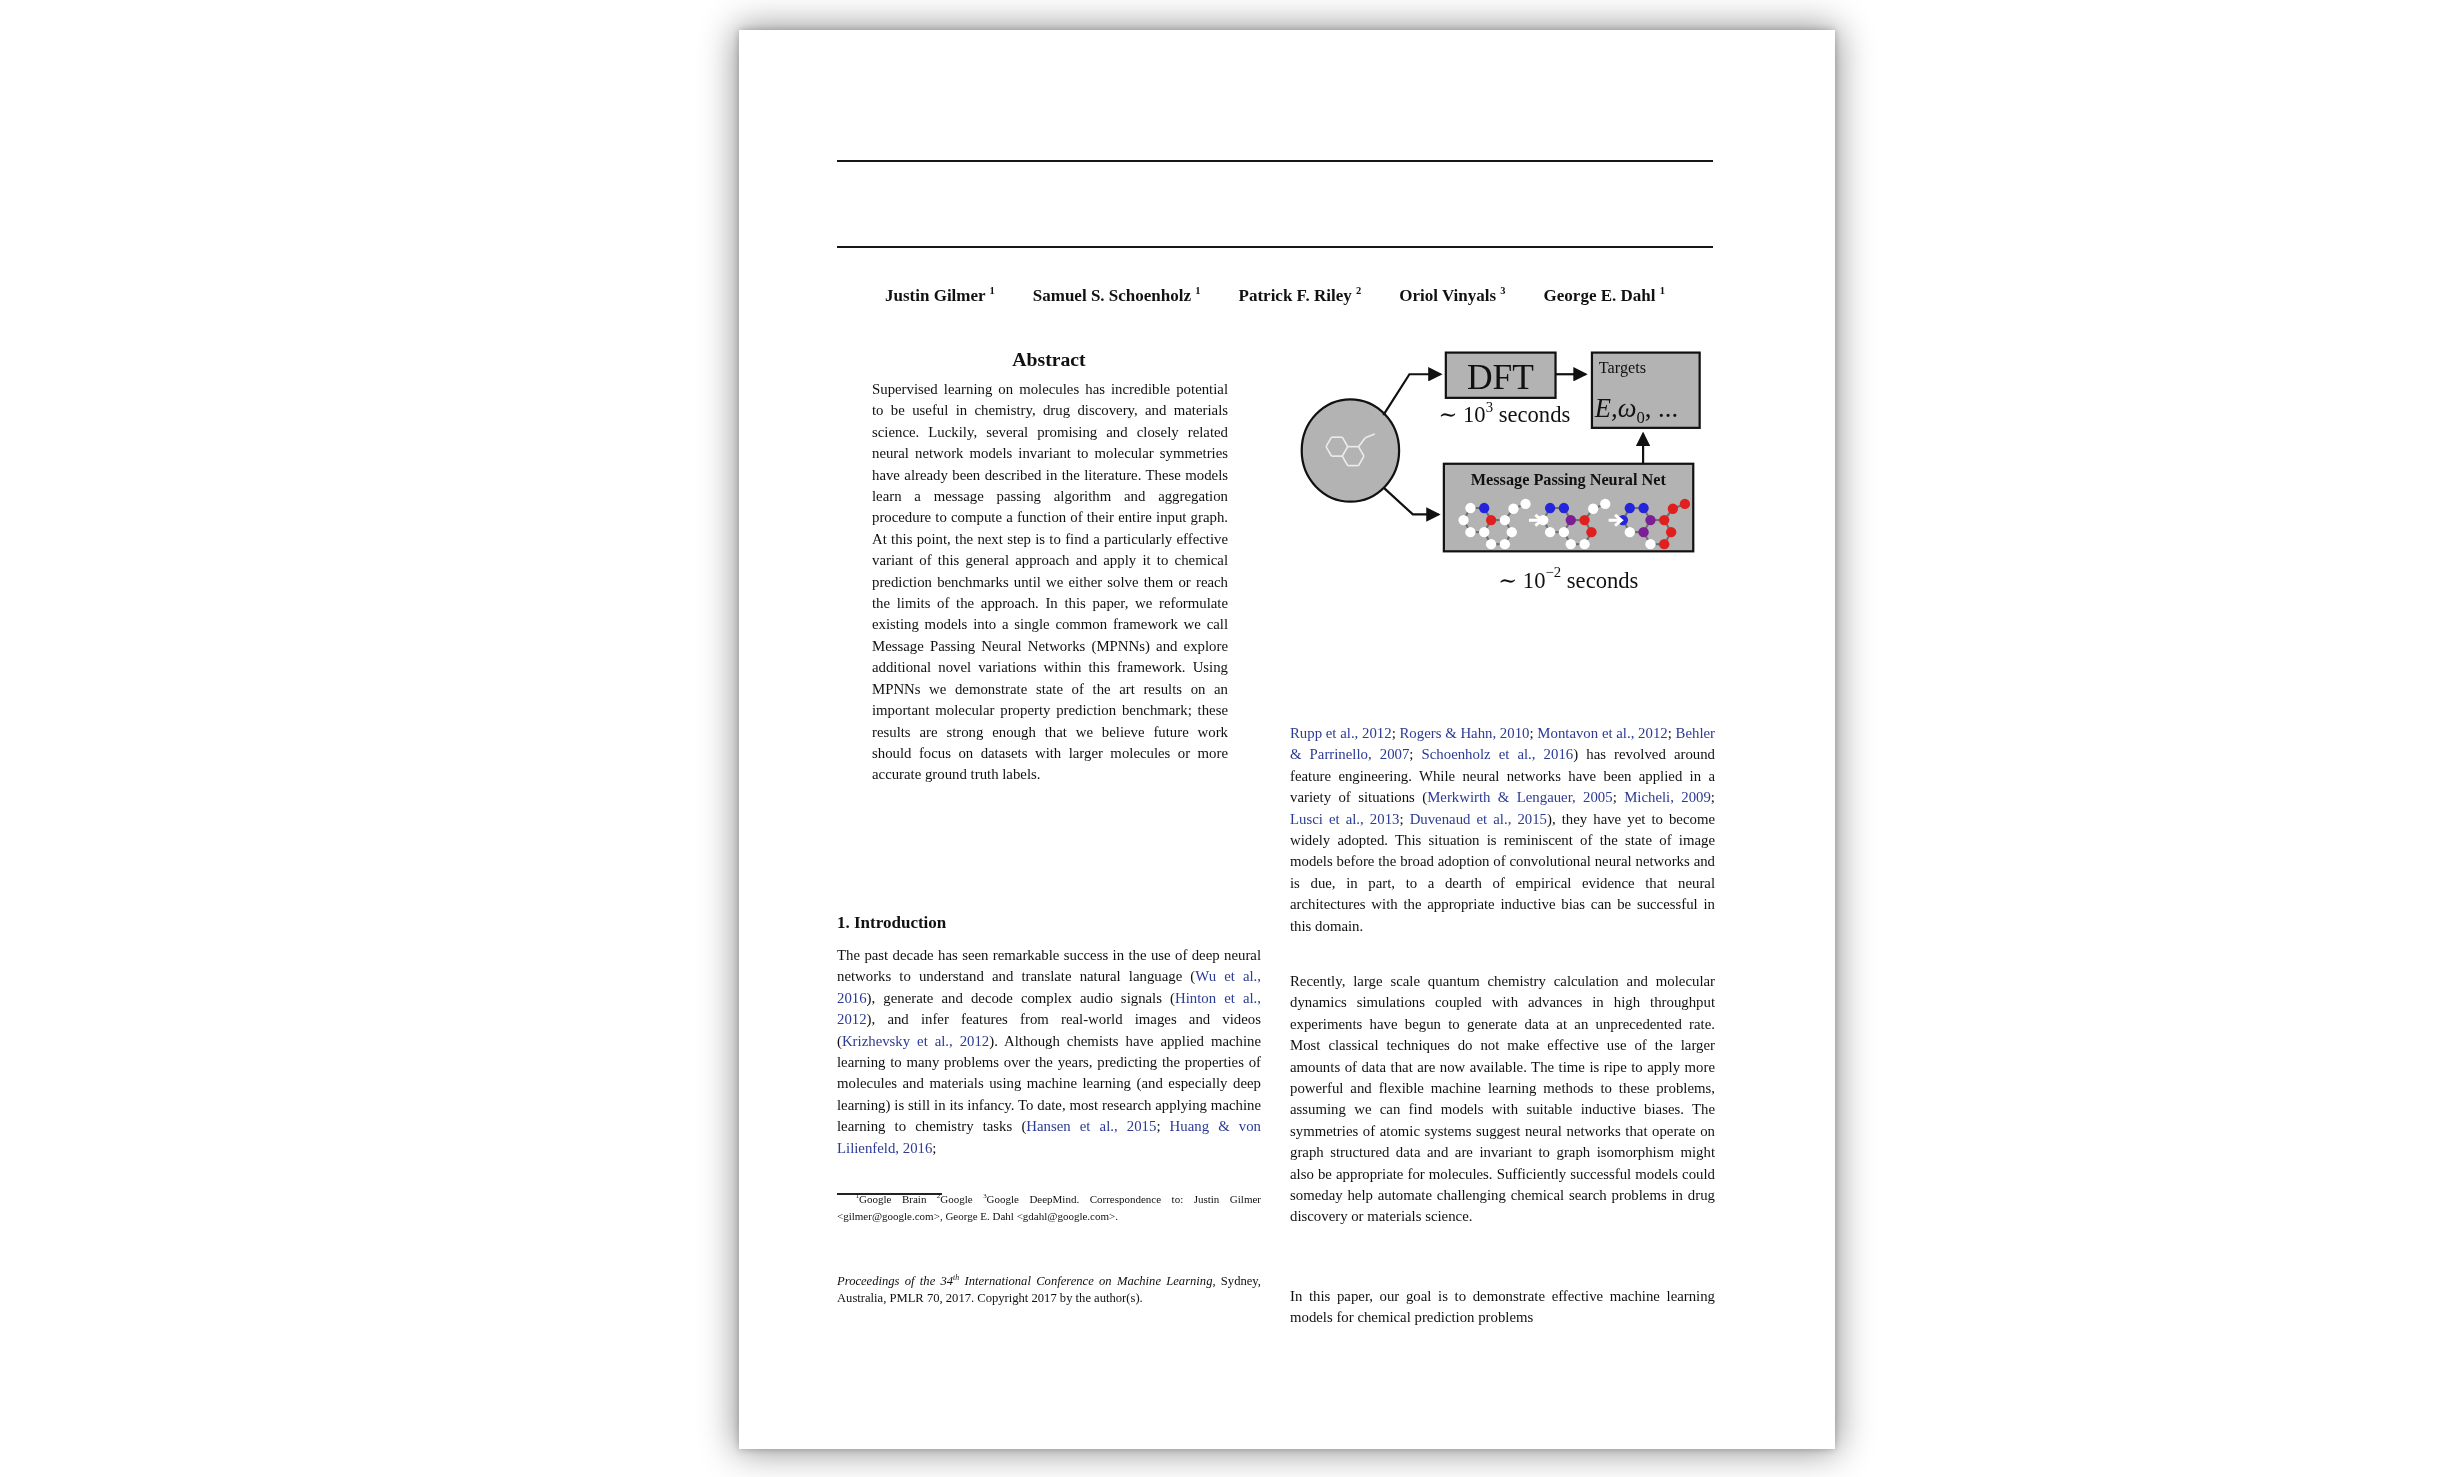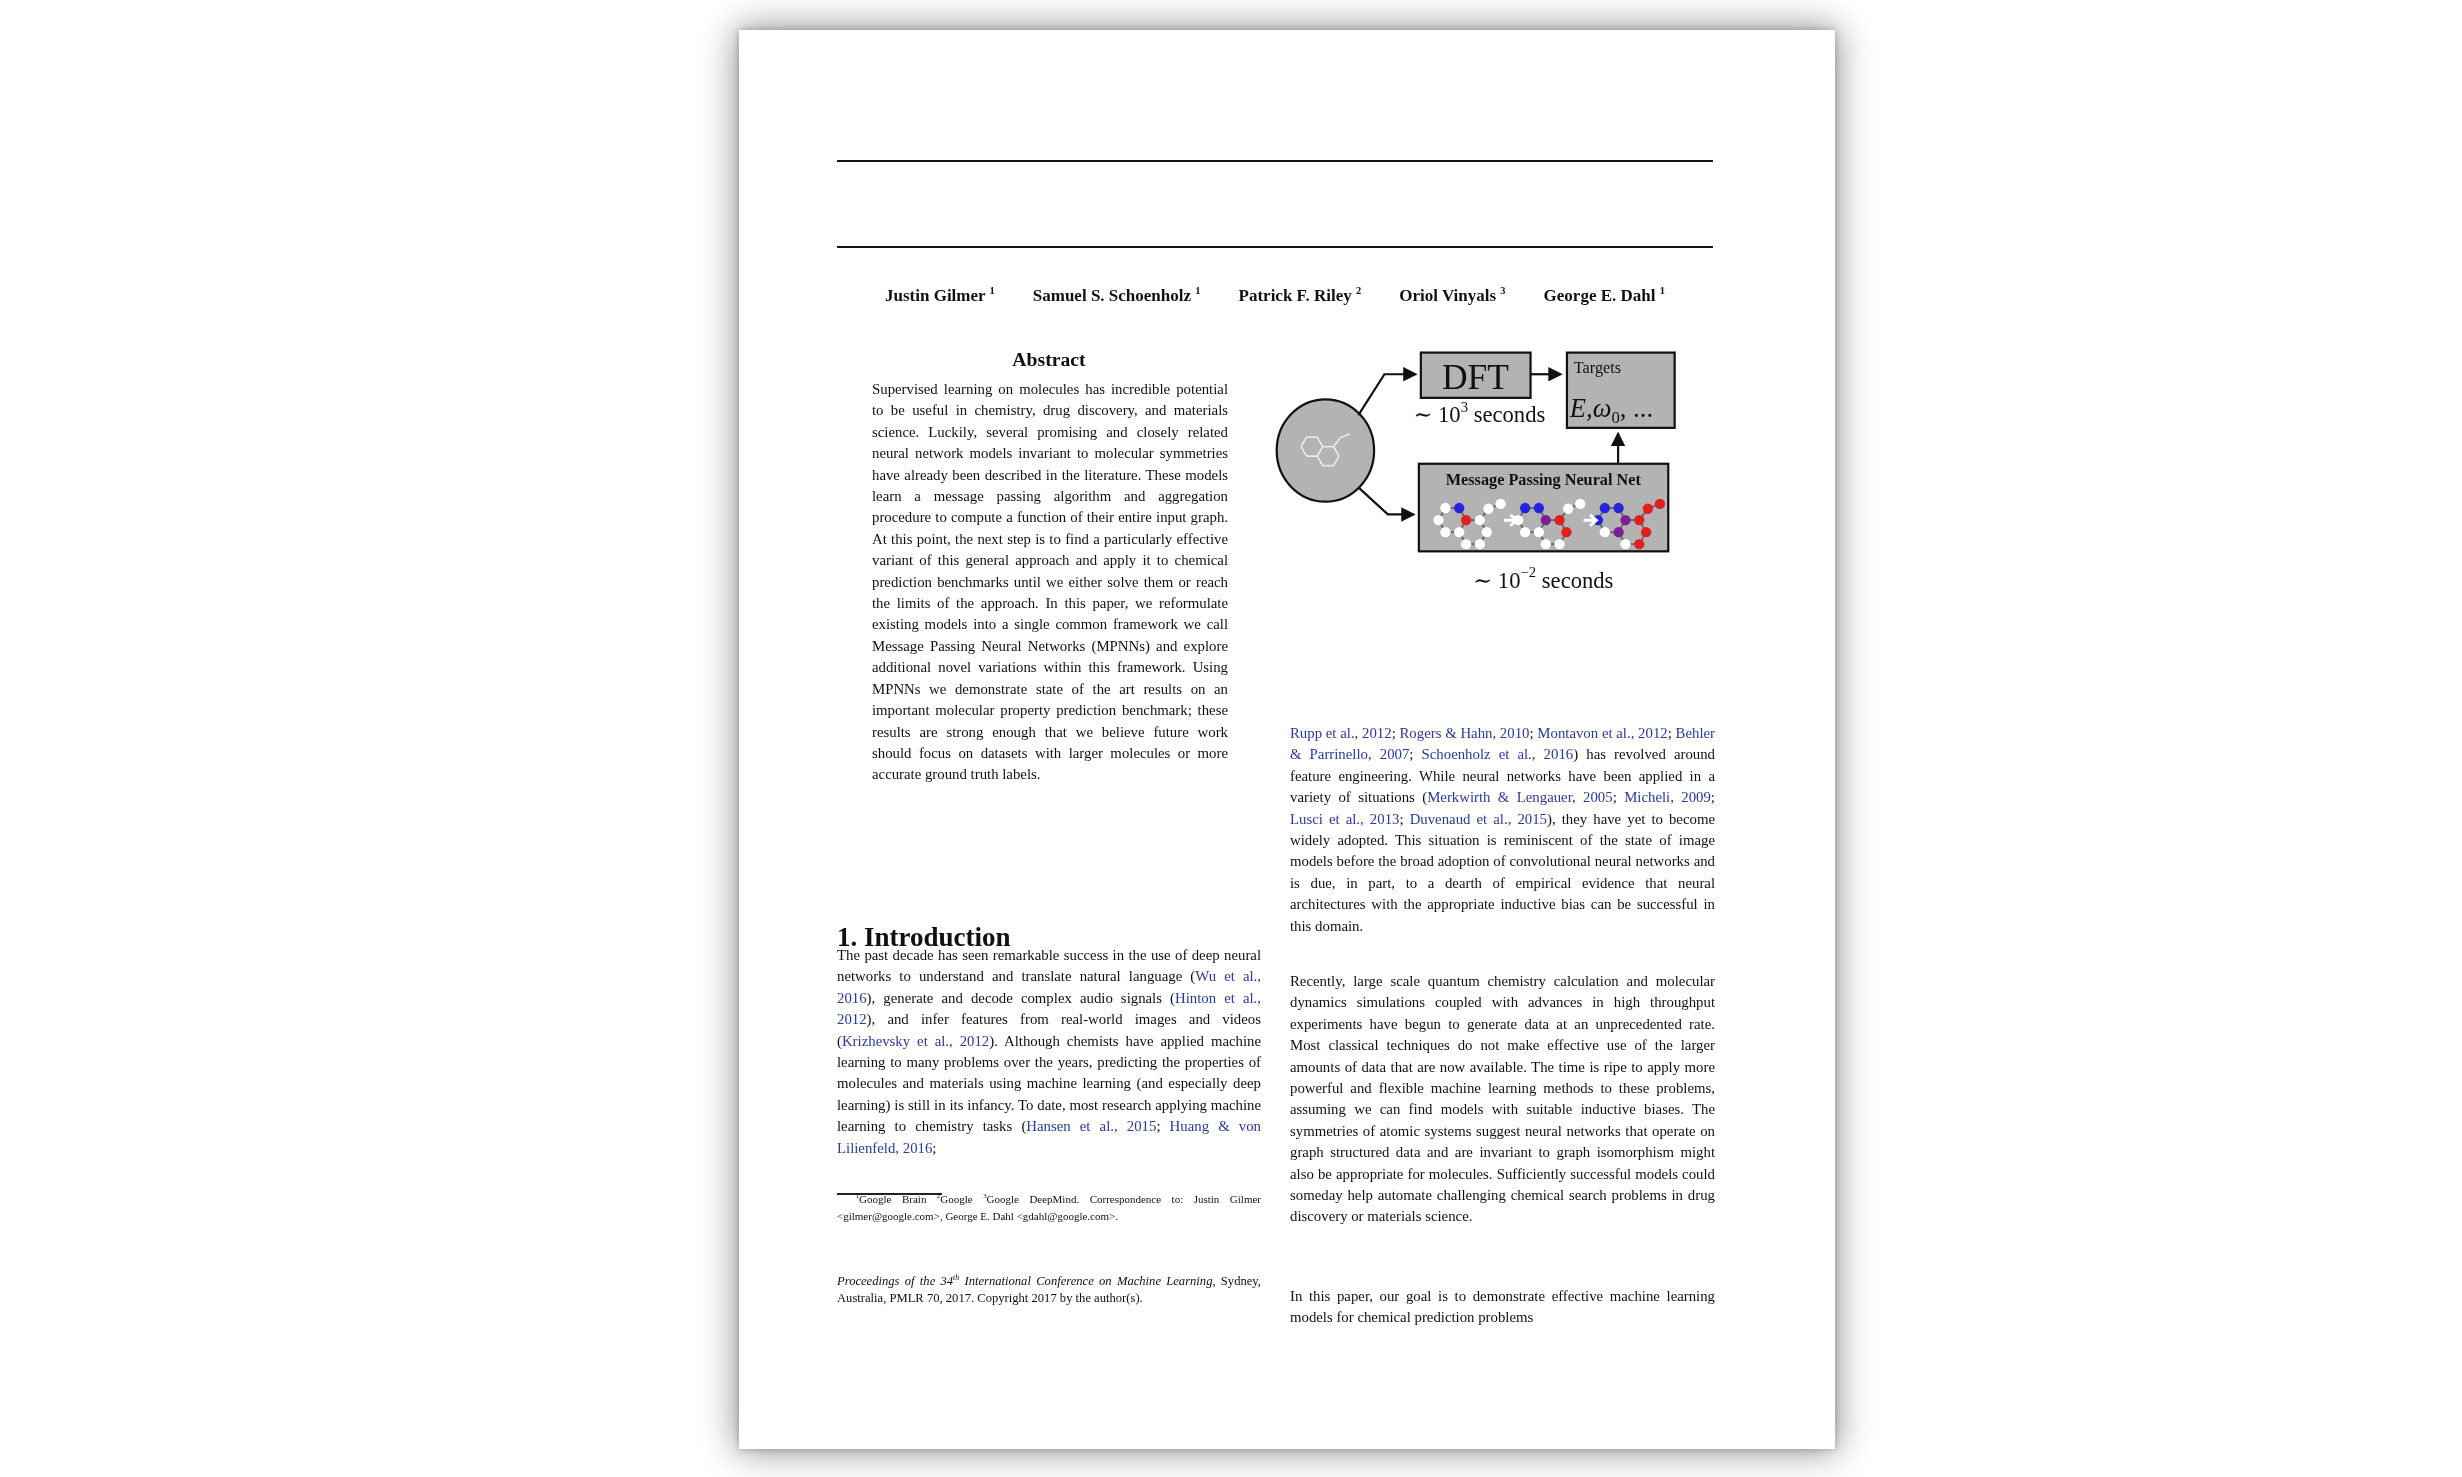--- a/index.html
+++ b/index.html
@@ -22,26 +22,26 @@
            font-size:17px;font-weight:bold;white-space:nowrap;}
   .authors .auth{margin:0 19px;}
   .sup{vertical-align:super;font-size:0.62em;line-height:0;}
   .it{font-style:italic;}
   .cite{color:var(--link);}
   .colblock{position:absolute;text-align:justify;font-size:14.8px;line-height:21.4px;color:#101010;}
   .abstract-heading{position:absolute;left:98px;top:318px;width:424px;text-align:center;
                     font-size:19.7px;font-weight:bold;}
   .abstract-text{left:133px;top:349px;width:356px;}
   .section-heading{position:absolute;left:98px;top:883px;width:424px;
-                   font-size:27px;font-weight:bold;margin-top:9px;}
+                   font-size:17px;font-weight:bold;}
   .intro-text{left:98px;top:915px;width:424px;height:248px;overflow:hidden;}
   .footnote-rule{position:absolute;left:98px;top:1163px;width:105px;height:1.5px;background:#222;}
   .footnote-text{left:98px;top:1161px;width:424px;font-size:11px;line-height:16.7px;text-indent:18.7px;}
   .proceedings{left:98px;top:1243px;width:424px;font-size:12.6px;line-height:16.7px;}
-  .figure-wrap{position:absolute;left:520px;top:312px;width:425px;height:276px;}
+  .figure-wrap{position:absolute;left:545px;top:312px;width:425px;height:276px;}
   .figure-caption{left:551px;top:593px;width:425px;font-size:13.3px;line-height:18px;}
   .para1{left:551px;top:693px;width:425px;}
   .para2{left:551px;top:941px;width:425px;}
   .para3{left:551px;top:1256px;width:425px;}
   svg .svgtext{font-family:"Liberation Serif","DejaVu Serif",serif;fill:#111;}
 </style>
 </head>
 <body>
 
 <div class="canvas">

